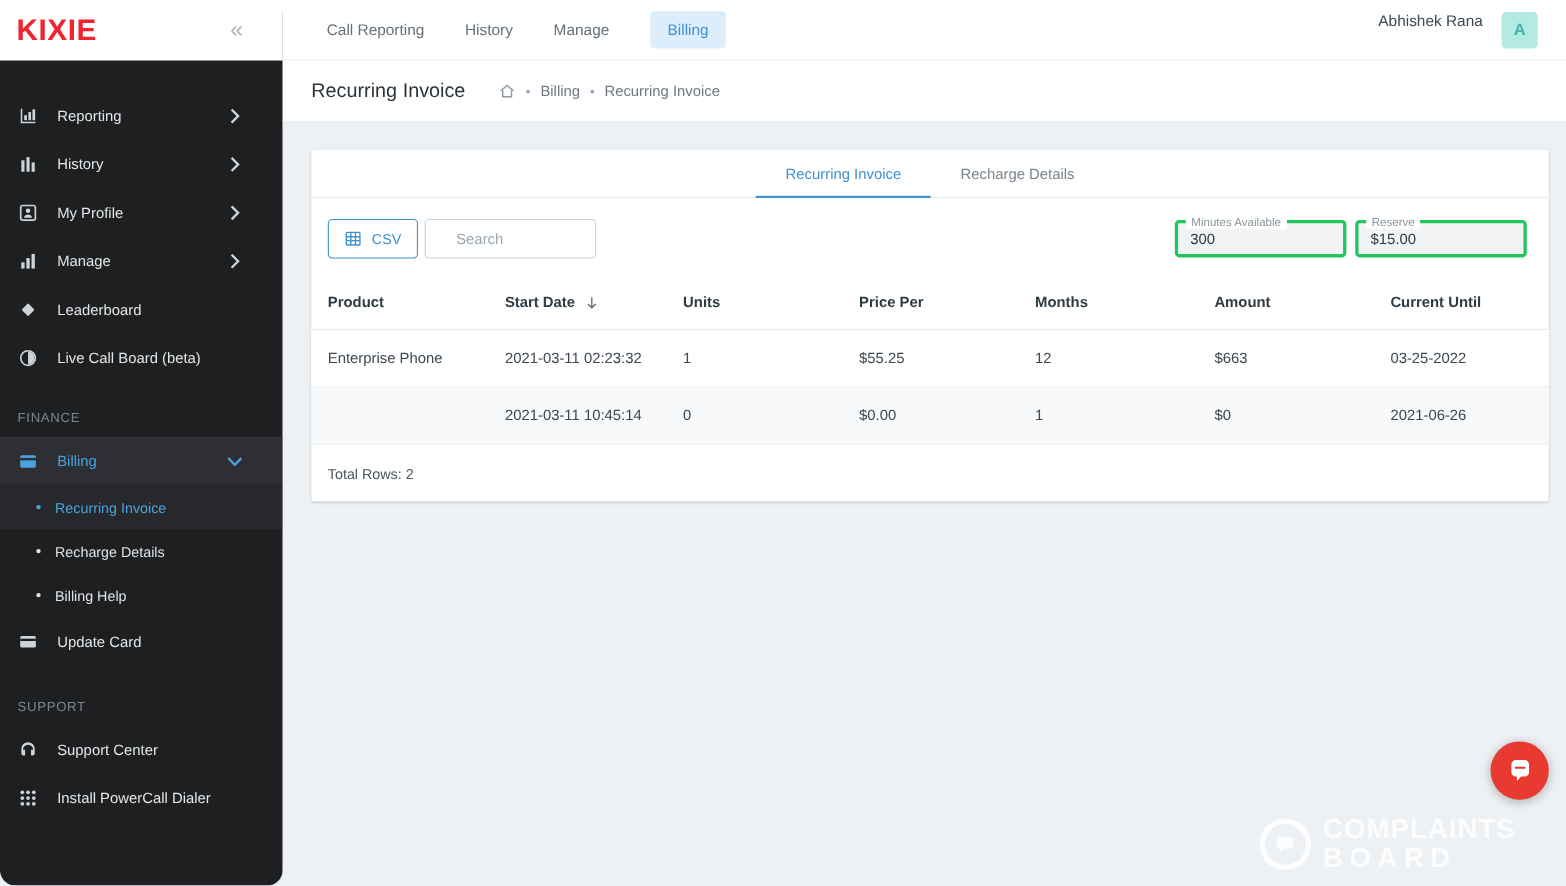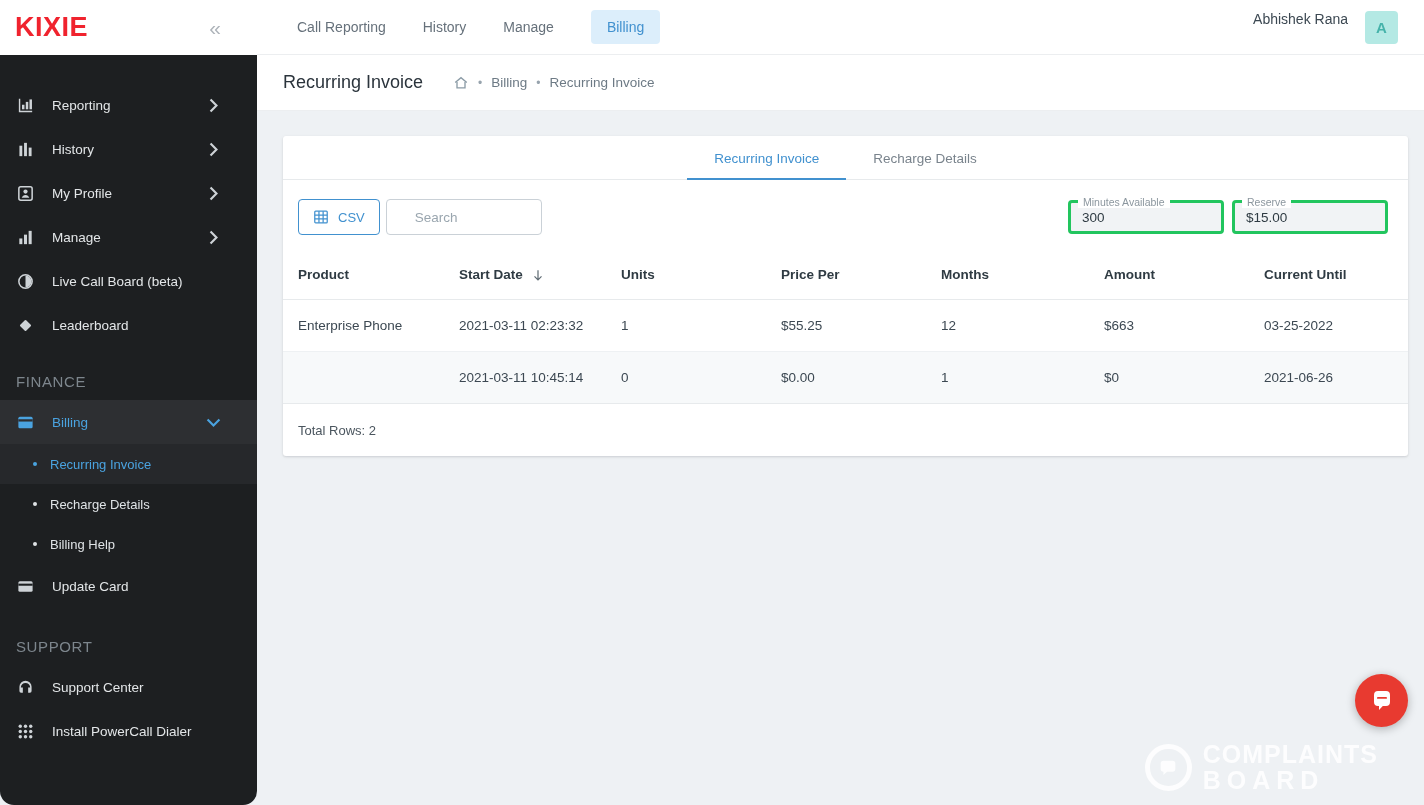--- a/index.html
+++ b/index.html
@@ -11,21 +11,21 @@
   
   .sidebar { width: 257px; flex: none; background: #1d1f21; display: flex; flex-direction: column; border-radius: 14px; }
   .sidebar-top { height: 55px; flex: none; background: #fff; display: flex; align-items: center; justify-content: space-between; padding: 0 36px 0 15px; }
   .logo { font-size: 27px; font-weight: 800; color: #f0232e; letter-spacing: .5px; cursor: pointer; }
   .collapse { color: #aeb4ba; font-size: 21px; cursor: pointer; line-height: 1; }
   .side-nav { padding-top: 28px; overflow: hidden; }
   .side-item { display: flex; align-items: center; height: 44px; padding: 0 17px 0 16px; font-size: 13.5px; color: #e3e6e8; cursor: pointer; }
   .side-item .icon { width: 19px; height: 19px; margin-right: 17px; color: #ced3d7; flex: none; }
   .icon svg { display: block; width: 100%; height: 100%; }
   .side-chevron { margin-left: auto; color: #848d94; width: 12px; height: 12px; }
-  .side-heading { font-size: 15px; color: #7d868d; letter-spacing: .6px; padding: 26px 16px 10px; }
+  .side-heading { font-size: 12px; color: #7d868d; letter-spacing: .6px; padding: 26px 16px 10px; }
   .side-item.billing-active { background: #2d2f32; color: #4aa3e0; }
   .side-item.billing-active .icon { color: #4aa3e0; }
   .side-item.billing-active .side-chevron { color: #4aa3e0; }
   .sub-item { display: flex; align-items: center; height: 40px; padding-left: 33px; font-size: 13px; color: #dfe3e6; cursor: pointer; }
   .sub-item .bullet { width: 4px; height: 4px; border-radius: 50%; background: currentColor; margin-right: 13px; flex: none; }
   .sub-item.active { background: #26282b; color: #4aa3e0; }
   .support-group { margin-top: 4px; }
 
   
   .main { flex: 1; display: flex; flex-direction: column; min-width: 0; }
@@ -163,35 +163,35 @@
         <span>Manage</span>
         <span class="side-chevron icon">
             <svg viewBox="0 0 16 16" fill="none" stroke="currentColor" stroke-width="1.8">
               <path d="M5.5 3l5 5-5 5"></path>
             </svg>
           </span>
       </div>
 
       <div class="side-item">
         <span class="icon">
+            <svg viewBox="0 0 20 20" fill="currentColor">
+              <rect x="5.6" y="5.6" width="8.8" height="8.8" rx="1" transform="rotate(45 10 10)"></rect>
+            </svg>
+          </span>
+        <span>Leaderboard</span>
+      </div>
+
+      <div class="side-item">
+        <span class="icon">
             <svg viewBox="0 0 20 20">
               <circle cx="10" cy="10" r="7" fill="none" stroke="currentColor" stroke-width="1.6"></circle>
               <path d="M10 3.8a6.2 6.2 0 0 1 0 12.4z" fill="currentColor"></path>
             </svg>
           </span>
         <span>Live Call Board (beta)</span>
-      </div>
-
-      <div class="side-item">
-        <span class="icon">
-            <svg viewBox="0 0 20 20" fill="currentColor">
-              <rect x="5.6" y="5.6" width="8.8" height="8.8" rx="1" transform="rotate(45 10 10)"></rect>
-            </svg>
-          </span>
-        <span>Leaderboard</span>
       </div>
 
       <div class="side-heading">FINANCE</div>
 
       <div class="side-item billing-active">
         <span class="icon">
             <svg viewBox="0 0 20 20" fill="currentColor">
               <rect x="2.5" y="4" width="15" height="12" rx="1.6"></rect>
               <rect x="2.5" y="6.6" width="15" height="2.4" fill="#2d2f32"></rect>
             </svg>

